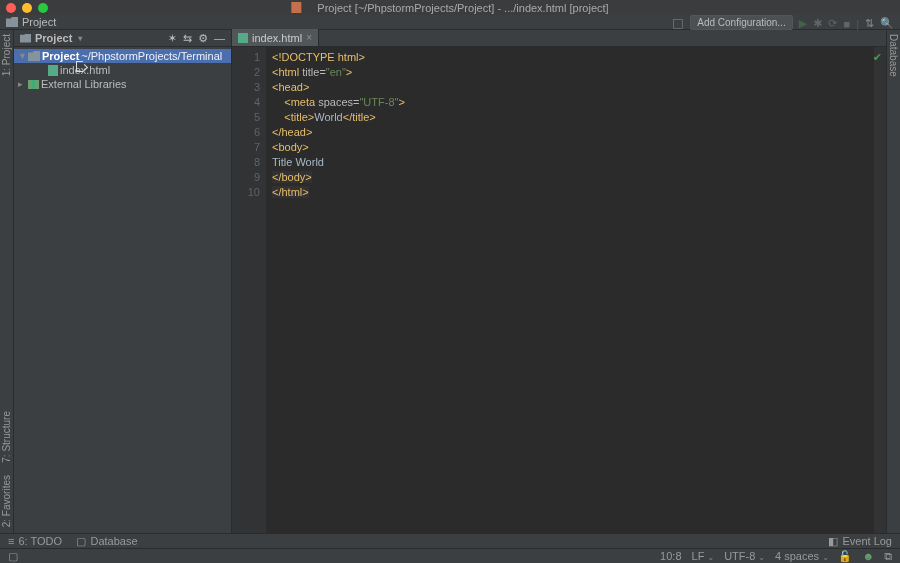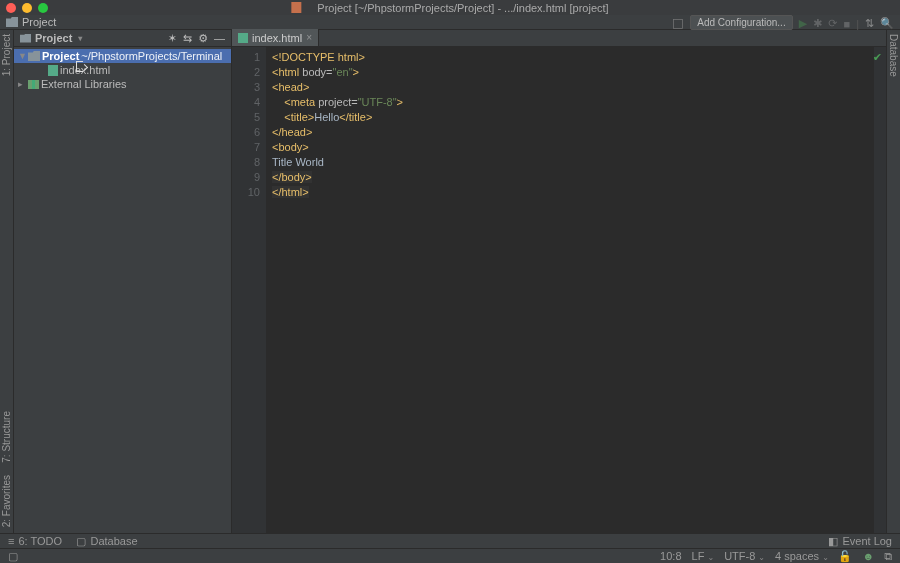--- a/index.html
+++ b/index.html
@@ -144,24 +144,24 @@
           <div>3</div>
           <div>4</div>
           <div>5</div>
           <div>6</div>
           <div>7</div>
           <div>8</div>
           <div>9</div>
           <div>10</div>
       </div>
       <div class="code"><span class="tag">&lt;!DOCTYPE html&gt;</span>
-<span class="tag">&lt;html </span><span class="attr">body=</span><span class="str">"en"</span><span class="tag">&gt;</span>
+<span class="tag">&lt;html </span><span class="attr">title=</span><span class="str">"en"</span><span class="tag">&gt;</span>
 <span class="tag">&lt;head&gt;</span>
-<span class="tag">    &lt;meta </span><span class="attr">project=</span><span class="str">"UTF-8"</span><span class="tag">&gt;</span>
-<span class="tag">    &lt;title&gt;</span><span class="txt">Hello</span><span class="tag">&lt;/title&gt;</span>
+<span class="tag">    &lt;meta </span><span class="attr">spaces=</span><span class="str">"UTF-8"</span><span class="tag">&gt;</span>
+<span class="tag">    &lt;title&gt;</span><span class="txt">World</span><span class="tag">&lt;/title&gt;</span>
 <span class="tag">&lt;/head&gt;</span>
 <span class="tag">&lt;body&gt;</span>
 <span class="txt">Title World</span>
 <span class="tag" style="background:#323232">&lt;/body&gt;</span>
 <span class="tag" style="background:#323232">&lt;/html&gt;</span></div>
       <div class="right-strip"></div>
       <div class="check">✔</div>
     </div>
   </div>
 

